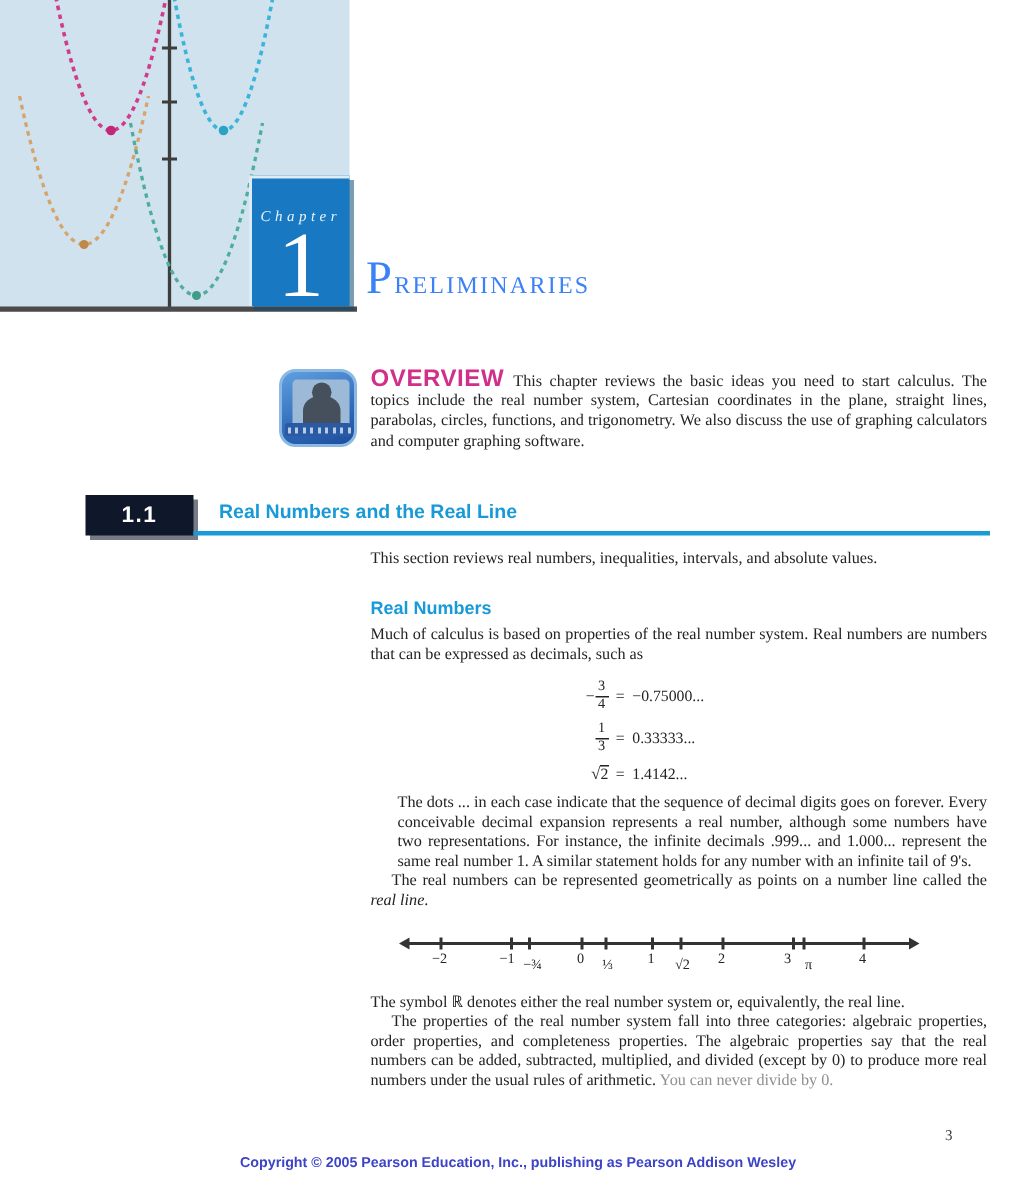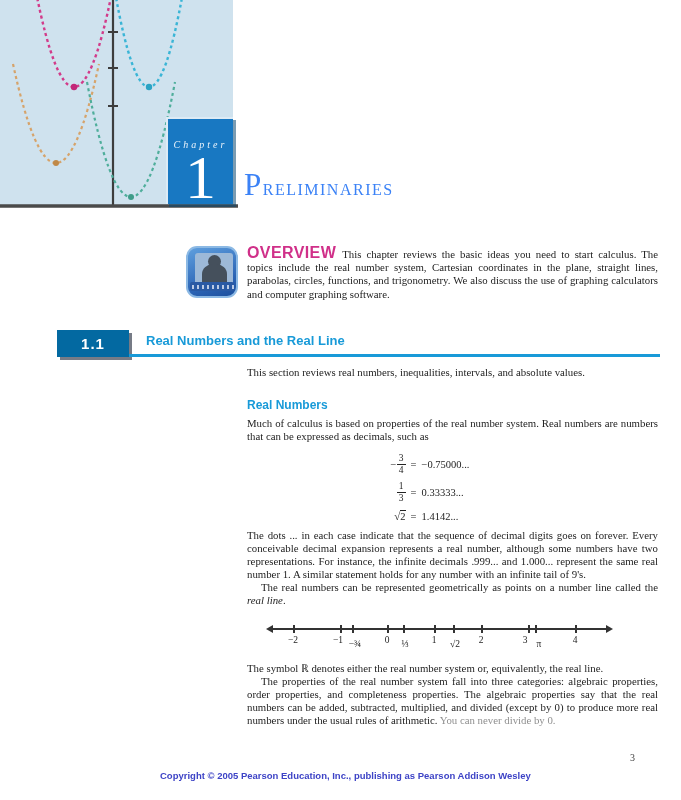--- a/index.html
+++ b/index.html
@@ -51,21 +51,21 @@
   .overview-text {
     position:absolute; left:247px; top:246px; width:411px;
     font-size:10.8px; line-height:13.2px; text-align:justify; color:#232323;
   }
   .overview-label { color:#d03089; font-family:"Liberation Sans", sans-serif; font-weight:bold;
     font-size:16px; letter-spacing:0.4px; margin-right:6px; }
 
   
   .section-box {
     position:absolute; left:57px; top:330px; width:72px; height:27px;
-    background:#0369a1; box-shadow:3px 3px 0 rgba(5,15,35,0.55);
+    background:#0f172a; box-shadow:3px 3px 0 rgba(5,15,35,0.55);
     color:#ffffff; font-family:"Liberation Sans", sans-serif; font-weight:bold;
     font-size:15px; text-align:center; line-height:27px; letter-spacing:1px;
   }
   .section-rule { position:absolute; left:129px; top:354px; width:531px; height:3px; background:#189ad8; }
   .section-heading {
     position:absolute; left:146px; top:333px;
     font-family:"Liberation Sans", sans-serif; font-weight:bold; font-size:13px; color:#189ad8;
   }
 
   
@@ -191,21 +191,21 @@
           <span class="sqrt-wrap">
             <span class="sqrt-rad">√</span>
             <span class="sqrt-radicand">2</span>
           </span>
         </span>
         <span class="eq-eq">=</span>
         <span class="eq-val">1.4142...</span>
       </div>
     </div>
 
-    <p style="margin-top:7px;">The dots ... in each case indicate that the sequence of decimal digits goes on forever. Every conceivable decimal expansion represents a real number, although some numbers have two representations. For instance, the infinite decimals .999... and 1.000... represent the same real number 1. A similar statement holds for any number with an infinite tail of 9's.</p>
+    <p style="margin-top:7px;margin-left:18px;">The dots ... in each case indicate that the sequence of decimal digits goes on forever. Every conceivable decimal expansion represents a real number, although some numbers have two representations. For instance, the infinite decimals .999... and 1.000... represent the same real number 1. A similar statement holds for any number with an infinite tail of 9's.</p>
 
     <p class="indent"><span>The real numbers can be represented geometrically as points on a number line called the </span><span class="em">real line</span><span>.</span></p>
 
     <div class="numberline">
       <div class="nl-line"></div>
       <div class="nl-arrow-l"></div>
       <div class="nl-arrow-r"></div>
       <span class="nl-tick" style="left:26px;"></span>
       <span class="nl-tick" style="left:73px;"></span>
       <span class="nl-tick" style="left:85px;"></span>

